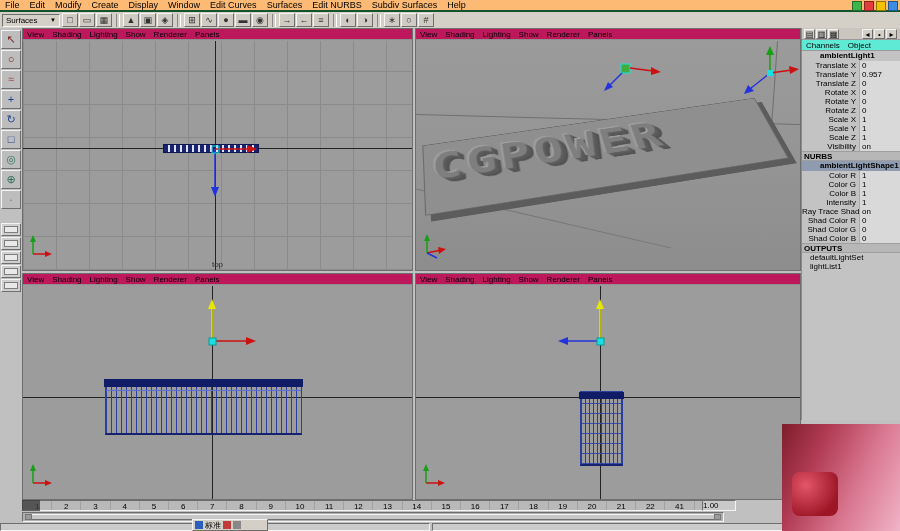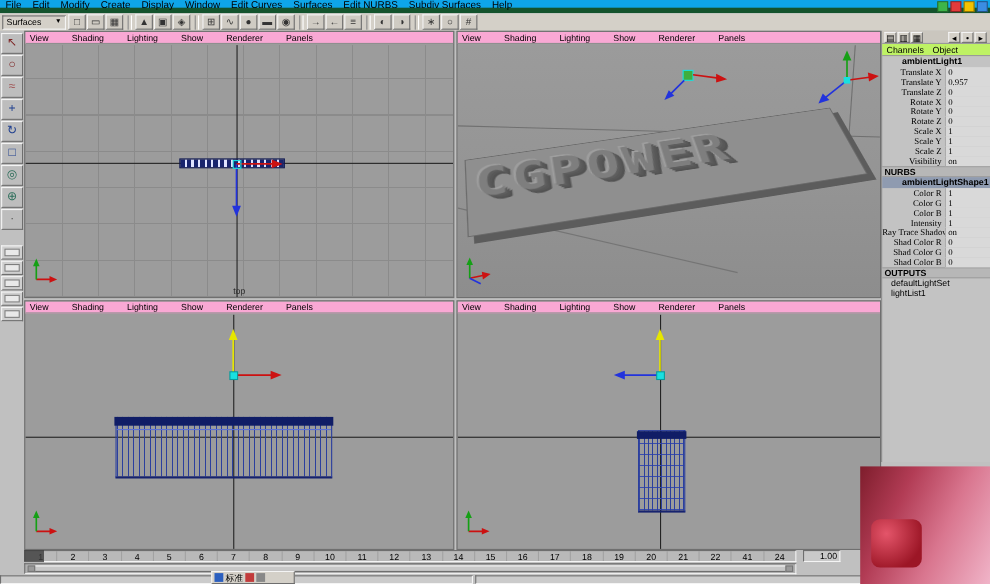--- a/index.html
+++ b/index.html
@@ -3,22 +3,22 @@
 <meta charset="utf-8">
 <style>
   *{margin:0;padding:0;box-sizing:border-box;}
   body{margin:0;background:#555;}
   #app{position:relative;width:900px;height:531px;background:#c0c0c0;
        font-family:"Liberation Sans",sans-serif;color:#000;overflow:hidden;}
   .raised{border:1px solid;border-color:#f4f4f4 #6e6e6e #6e6e6e #f4f4f4;}
   .sunken{border:1px solid;border-color:#6e6e6e #f4f4f4 #f4f4f4 #6e6e6e;}
 
   
-  #menu-bar{position:absolute;left:0;top:0;width:900px;height:12px;background:#0ea5e9;
-            border-bottom:5px solid #14532d;display:flex;align-items:center;font-size:9px;}
+  #menu-bar{position:absolute;left:0;top:0;width:900px;height:12px;background:#fdba74;
+            border-bottom:2px solid #14532d;display:flex;align-items:center;font-size:9px;}
   .menu-item{padding:0 5px;white-space:nowrap;cursor:default;}
   #overlay-icons{position:absolute;right:2px;top:1px;display:flex;gap:2px;z-index:40;}
   .ov-ic{width:10px;height:10px;border:1px solid rgba(0,0,0,.4);}
 
   #status-line{position:absolute;left:0;top:12px;width:900px;height:16px;background:#d4d0c8;
                display:flex;align-items:center;padding:0 2px;}
   #menu-set{width:58px;height:13px;font-size:8px;display:flex;align-items:center;
             justify-content:space-between;padding:0 3px;background:#d4d0c8;margin-right:2px;}
   .sep{width:4px;height:13px;border-left:1px solid #8a8a8a;border-right:1px solid #ffffff;margin:0 3px;}
   .sl-icon{width:16px;height:14px;font-size:9px;line-height:12px;text-align:center;
@@ -32,22 +32,22 @@
   #toolbox-layouts{display:flex;flex-direction:column;gap:1px;margin-top:14px;}
   .layout-btn{width:20px;height:13px;background:#cfcfcf;position:relative;}
   .layout-btn::after{content:"";position:absolute;inset:2px;border:1px solid #7d7d7d;background:#e9e9e9;}
 
   
   .panel{position:absolute;border:1px solid #6f6f6f;background:#9c9c9c;overflow:hidden;}
   #vp-top   {left:22px;top:28px; width:391px;height:243px;}
   #vp-persp {left:415px;top:28px;width:386px;height:243px;}
   #vp-front {left:22px;top:273px;width:391px;height:227px;}
   #vp-side  {left:415px;top:273px;width:386px;height:227px;}
-  .panel-menu{height:11px;background:#f9a8d4;border-bottom:1px solid #8f8f8f;
-              display:flex;align-items:center;font-size:8px;gap:13px;}
+  .panel-menu{height:11px;background:#be185d;border-bottom:1px solid #8f8f8f;
+              display:flex;align-items:center;font-size:8px;}
   .pm-item{padding:0 4px;white-space:nowrap;}
   .canvas{position:absolute;left:0;top:12px;right:0;bottom:0;overflow:hidden;}
   #top-canvas{background-color:#9c9c9c;background-image:
       repeating-linear-gradient(0deg,#8b8b8b 0 1px,transparent 1px 33px),
       repeating-linear-gradient(90deg,#8b8b8b 0 1px,transparent 1px 33px);}
   #persp-canvas{background:linear-gradient(180deg,#9b9b9b 0%,#949494 55%,#8d8d8d 100%);}
   .axis-v{position:absolute;top:0;bottom:0;width:1px;background:#232323;}
   .axis-h{position:absolute;left:0;right:0;height:1px;background:#232323;}
   .vp-label{position:absolute;bottom:1px;left:0;right:0;text-align:center;font-size:8px;color:#2d2d2d;}
   .axis-ind{position:absolute;left:5px;bottom:11px;}
@@ -76,39 +76,39 @@
       background:repeating-linear-gradient(90deg,#2b3f9e 0 1px,transparent 1px 4px),
                  repeating-linear-gradient(0deg,#3a4dae 0 1px,transparent 1px 10px);}
   #side-text::before{content:"";position:absolute;left:-2px;right:-2px;top:0;height:7px;background:#101d66;}
 
   
   #channel-box{position:absolute;left:801px;top:28px;width:99px;height:392px;background:#c3c3c3;
                border-left:1px solid #8a8a8a;font-size:8px;}
   #cb-icons{height:12px;display:flex;align-items:center;padding:0 2px;background:#cac6be;border-bottom:1px solid #9a9a9a;}
   .cb-icon{width:11px;height:10px;font-size:8px;line-height:9px;text-align:center;background:#d4d0c8;margin-right:1px;}
   .cb-spacer{flex:1;}
-  #cb-menus{height:11px;display:flex;align-items:center;background:#bef264;border-bottom:1px solid #9a9a9a;}
+  #cb-menus{height:11px;display:flex;align-items:center;background:#5eead4;border-bottom:1px solid #9a9a9a;}
   #cb-menus span{padding:0 4px;}
   .cb-node{height:10px;line-height:10px;font-weight:bold;padding-left:18px;}
   .cb-node.selected{background:#8f9bb0;}
-  .cb-row{display:flex;height:9px;line-height:9px;font-family:Liberation Serif, serif;}
+  .cb-row{display:flex;height:9px;line-height:9px;}
   .cb-label{width:57px;text-align:right;padding-right:3px;overflow:hidden;white-space:nowrap;}
   .cb-value{flex:1;background:#d9d9d9;border-left:1px solid #ababab;padding-left:2px;overflow:hidden;}
   .cb-header{height:10px;line-height:10px;font-weight:bold;padding-left:2px;background:#b7b7b7;
              border-top:1px solid #9f9f9f;border-bottom:1px solid #9f9f9f;}
   .cb-out{height:9px;line-height:9px;padding-left:8px;}
 
   
   #time-slider{position:absolute;left:22px;top:500px;width:702px;height:11px;background:#b9b9b9;
                display:flex;}
   .frame-cell{flex:1;text-align:center;font-size:8px;line-height:11px;border-left:1px solid #a2a2a2;overflow:hidden;}
   .frame-cell:first-child{border-left:none;}
   #frame-marker{position:absolute;left:22px;top:500px;width:18px;height:11px;background:#3c3c3c;opacity:.8;z-index:2;}
-  #current-time{position:absolute;left:730px;top:500px;width:34px;height:11px;background:#c9c9c9;
-                font-size:8px;line-height:9px;text-align:right;padding-right:2px;}
+  #current-time{position:absolute;left:702px;top:500px;width:34px;height:11px;background:#c9c9c9;
+                font-size:8px;line-height:9px;padding-right:2px;}
   #range-track{position:absolute;left:22px;top:512px;width:702px;height:10px;background:#b0b0b0;}
   #range-handle{position:absolute;left:2px;top:1px;width:696px;height:6px;background:#c8c8c8;}
   .range-grip{position:absolute;top:1px;width:7px;height:6px;background:#9a9a9a;border:1px solid #777;}
   #command-line{position:absolute;left:0;top:523px;width:430px;height:8px;background:#cbcbcb;}
   #help-line{position:absolute;left:432px;top:523px;width:468px;height:8px;background:#cbcbcb;}
 
   
   #ime-bar{position:absolute;left:192px;top:519px;width:76px;height:12px;background:#d4d0c8;z-index:45;
            display:flex;align-items:center;font-size:8px;padding:0 2px;gap:2px;}
   .ime-ic{width:8px;height:8px;}

